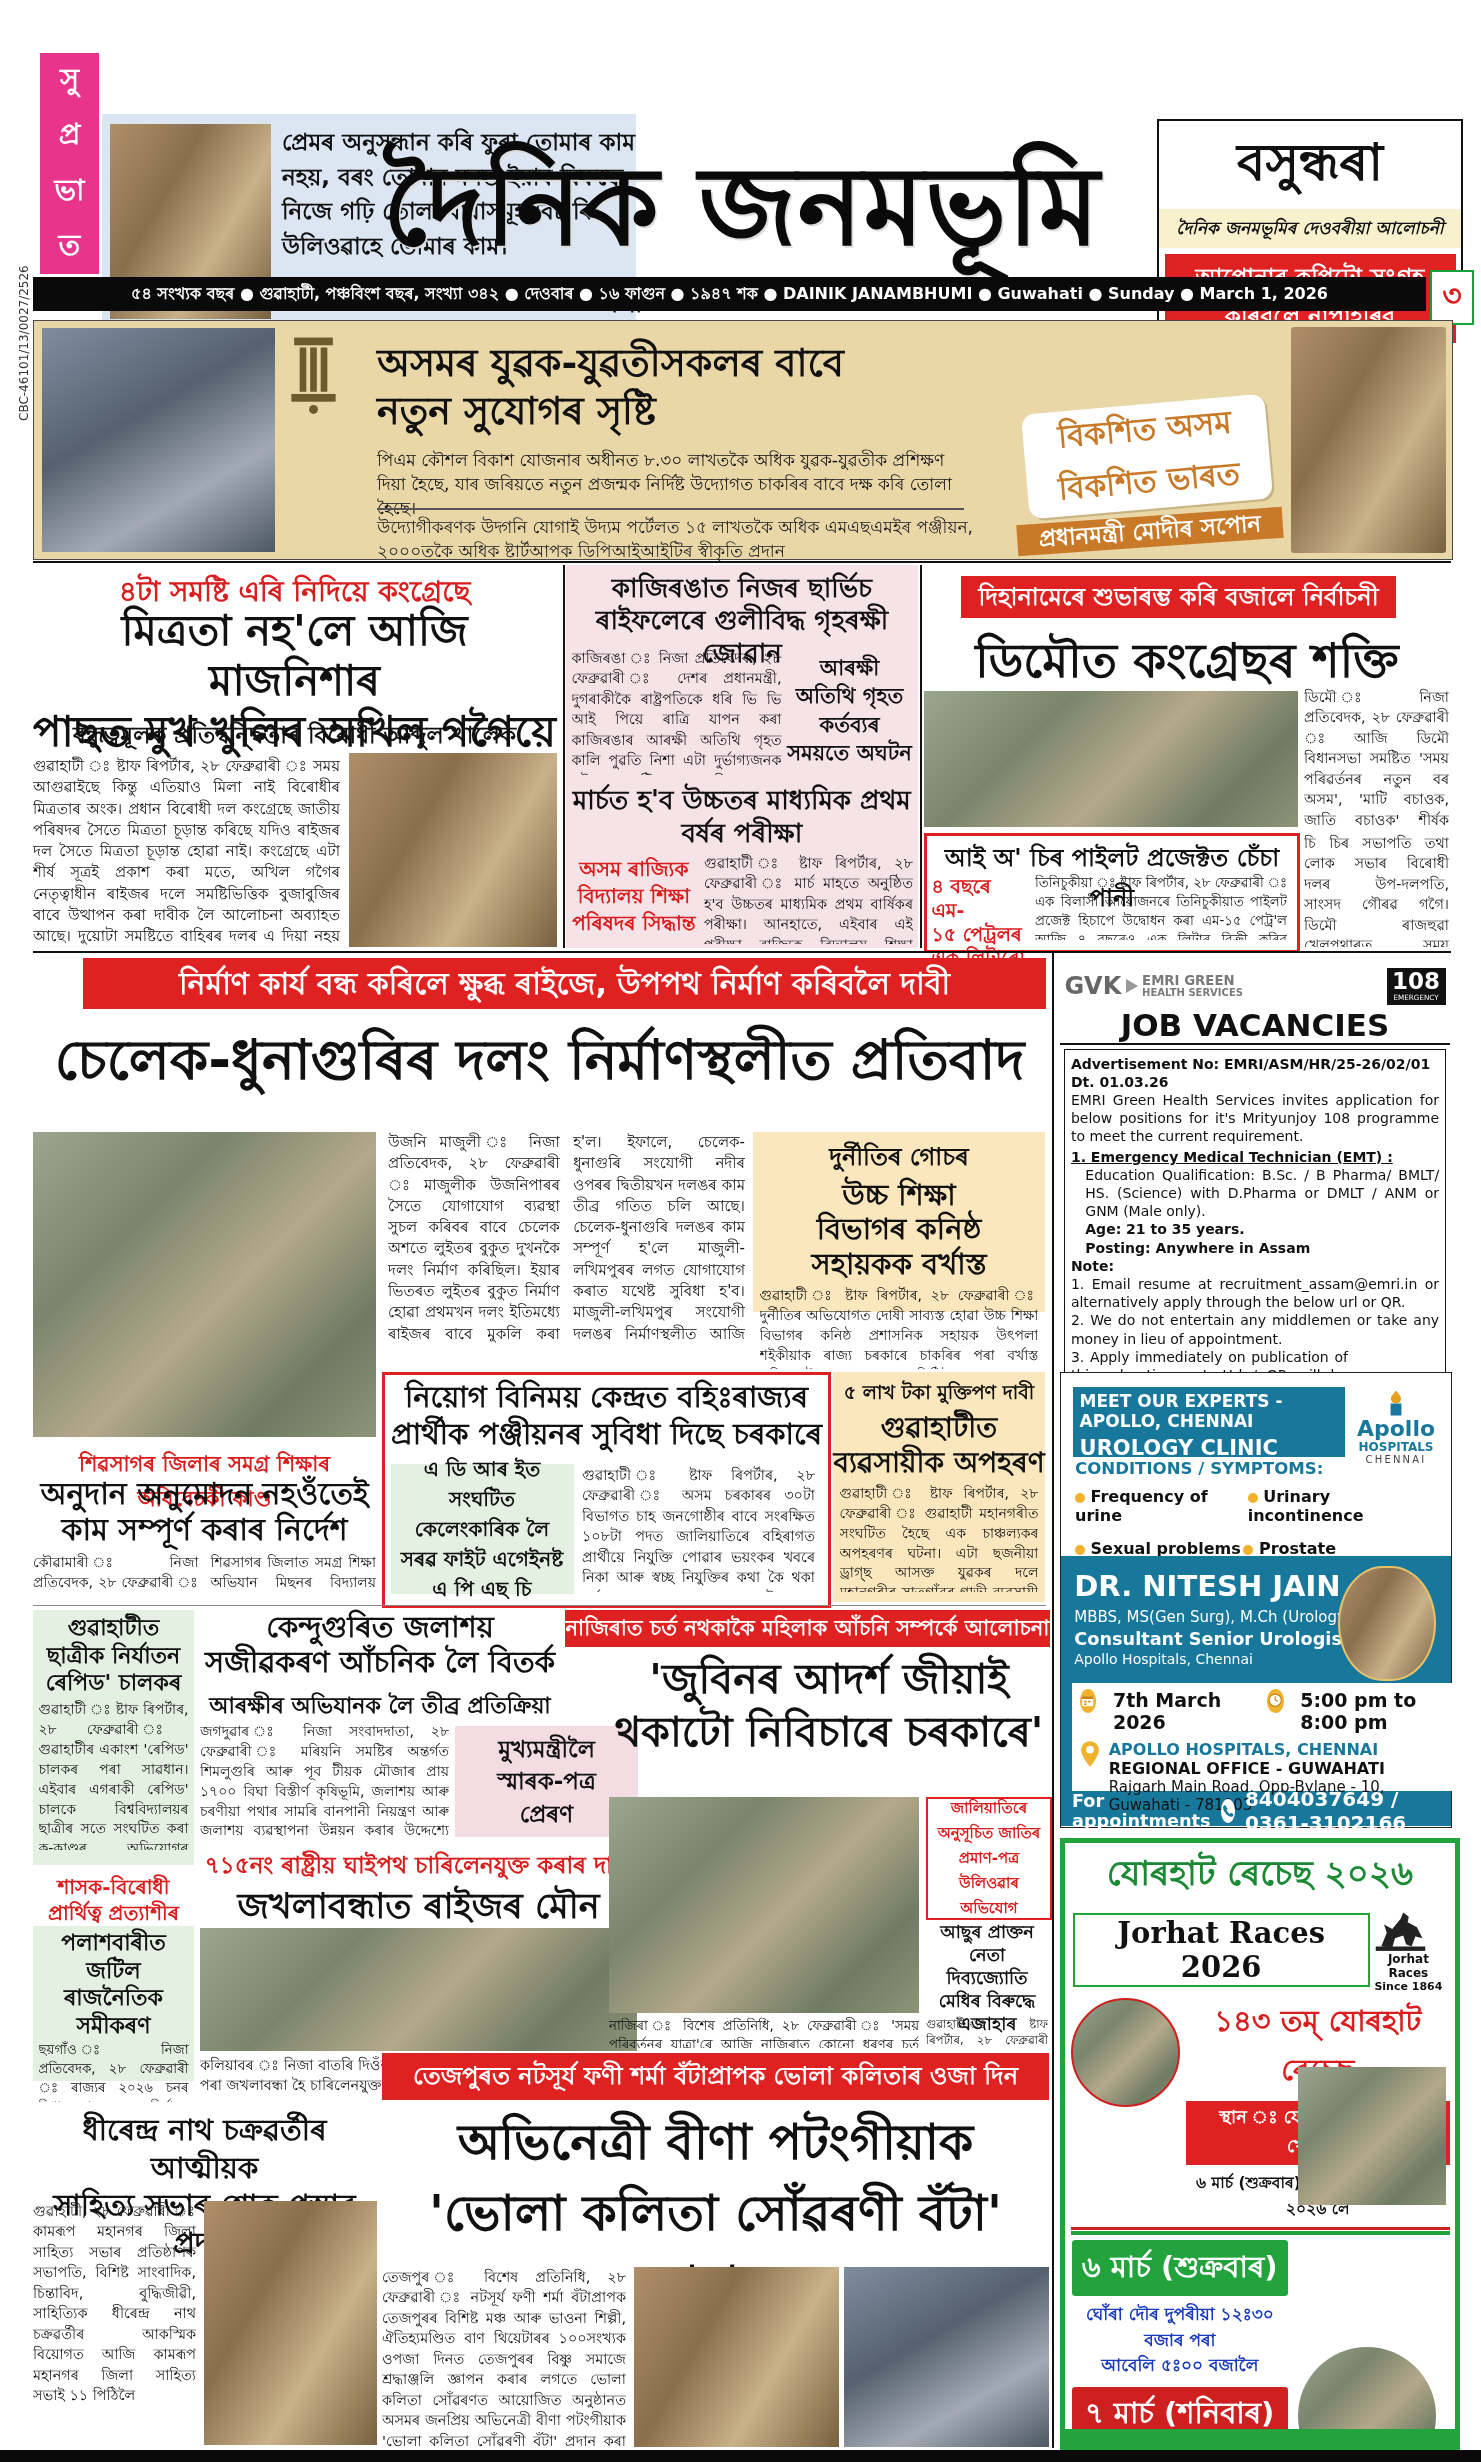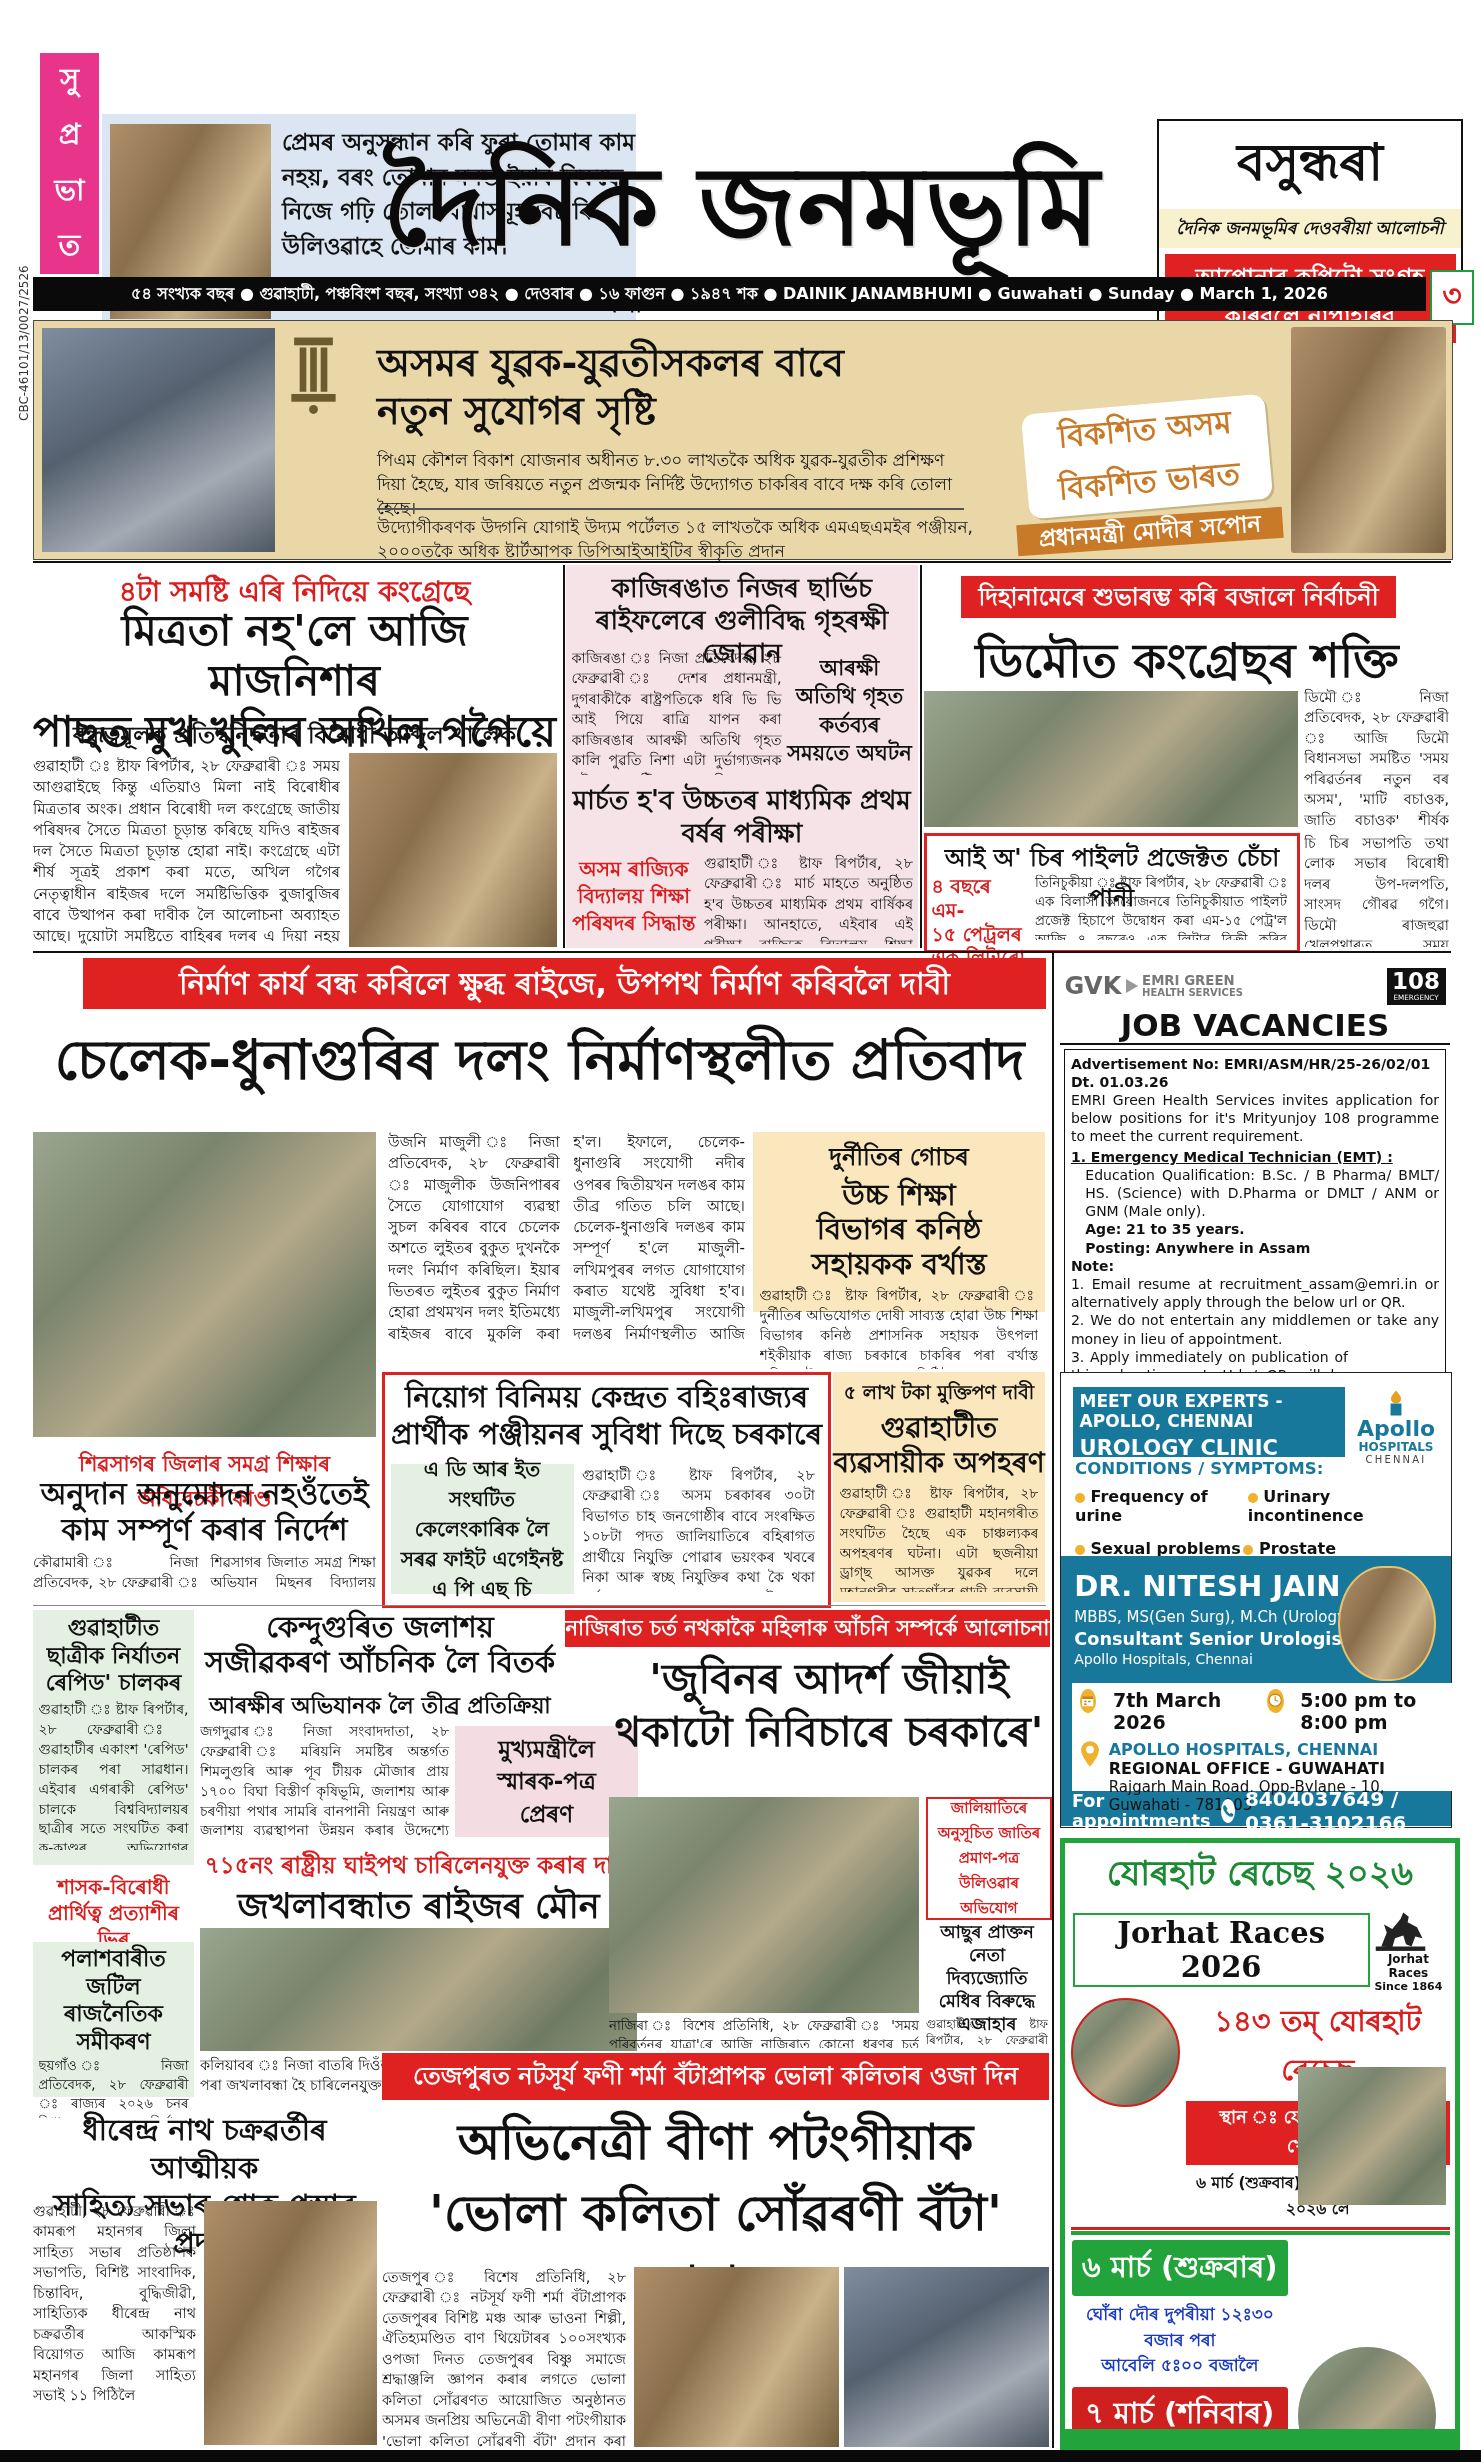--- a/index.html
+++ b/index.html
@@ -185,21 +185,21 @@
       <div>গুৱাহাটীত</div>
       <div>ছাত্ৰীক নিৰ্যাতন</div>
       <div>ৰেপিড' চালকৰ</div>
     </div>
     <div class="body-txt" style="margin:3.3px 5.5px;font-size:14px;height:150px;overflow:hidden;">গুৱাহাটী ঃ ষ্টাফ ৰিপৰ্টাৰ, ২৮ ফেব্ৰুৱাৰী ঃ গুৱাহাটীৰ একাংশ 'ৰেপিড' চালকৰ পৰা সাৱধান। এইবাৰ এগৰাকী ৰেপিড' চালকে বিশ্ববিদ্যালয়ৰ ছাত্ৰীৰ সতে সংঘটিত কৰা কু-কাণ্ডৰ অভিযোগৰ পাছতে গুৱাহাটীত যুৱতী-মহিলাৰ নিৰাপত্তাক লৈ প্ৰশ্ন উত্থাপন হৈছে। ঘটনা সন্দৰ্ভত জানিব     ১১ পিঠিলৈ</div>
   </div>
   <div class="abs ctr bold red" style="left:33px;top:1874px;width:161px;font-size:20px;line-height:1.3;">
     <div>শাসক-বিৰোধী</div>
     <div>প্ৰাৰ্থিত্ব প্ৰত্যাশীৰ ভিৰ</div>
   </div>
-  <div class="abs greenbox" style="left:33px;top:1926px;width:161px;height:155px;margin-top:16px;">
+  <div class="abs greenbox" style="left:33px;top:1926px;width:161px;height:155px;">
     <div class="ctr bold" style="font-size:22px;line-height:1.25;padding-top:3.3px;">
       <div>পলাশবাৰীত</div>
       <div>জটিল ৰাজনৈতিক</div>
       <div>সমীকৰণ</div>
     </div>
     <div class="body-txt" style="margin:2.2px 5.5px;font-size:13.3px;height:61px;overflow:hidden;">ছয়গাঁও ঃ নিজা প্ৰতিবেদক, ২৮ ফেব্ৰুৱাৰী ঃ ৰাজ্যৰ ২০২৬ চনৰ বিধানসভাৰ নিৰ্বাচন সমাগত। ৰাজনৈতিক শীৰ্ষ নেতৃত্বই কঁকালত টঙালি     ১১ পিঠিলৈ</div>
   </div>
 
   <div class="abs ctr bold" style="left:200px;top:1610px;width:360px;font-size:29px;line-height:1.2;">
     <div>কেন্দুগুৰিত জলাশয়</div>

